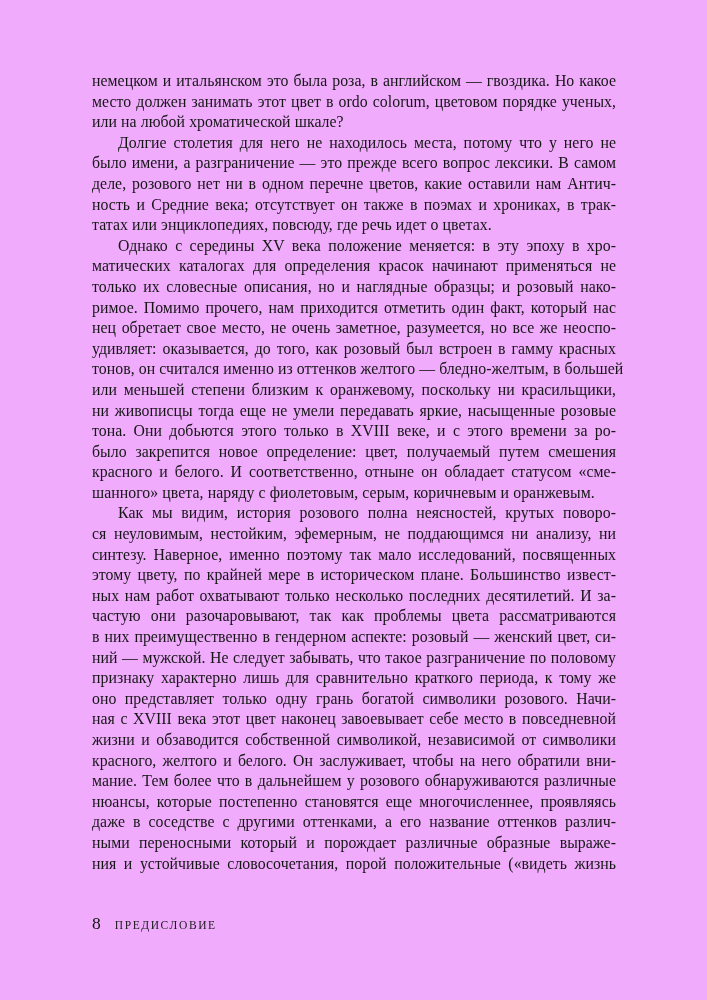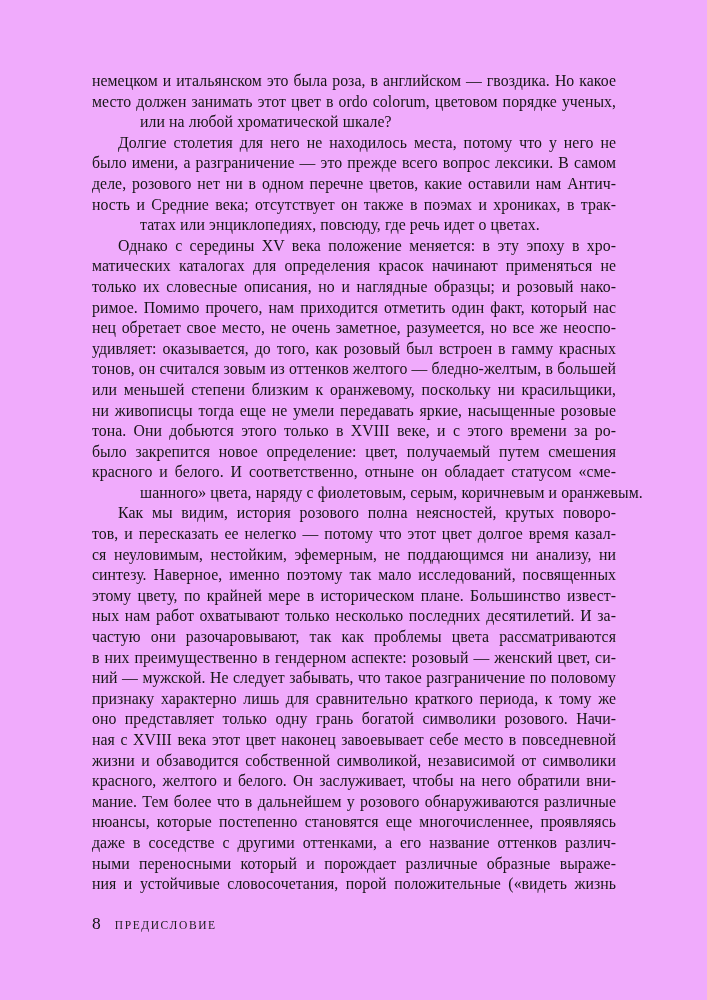--- a/index.html
+++ b/index.html
@@ -38,21 +38,20 @@
     text-align: justify;
     text-align-last: justify;
     letter-spacing: 0.05px;
     word-spacing: 0.1px;
   }
   .line.indent {
     text-indent: 26px;
   }
   .line.endline {
     text-align-last: left;
-    margin-left: 48px;
   }
   .footer {
     position: absolute;
     left: 92px;
     top: 913px;
     width: 524px;
     display: flex;
     align-items: baseline;
   }
   .pagenum {
@@ -87,31 +86,30 @@
         <div class="line">ность и Средние века; отсутствует он также в поэмах и хрониках, в трак-</div>
         <div class="line endline">татах или энциклопедиях, повсюду, где речь идет о цветах.</div>
       </div>
       <div class="paragraph">
         <div class="line indent">Однако с середины XV века положение меняется: в эту эпоху в хро-</div>
         <div class="line">матических каталогах для определения красок начинают применяться не</div>
         <div class="line">только их словесные описания, но и наглядные образцы; и розовый нако-</div>
         <div class="line">римое. Помимо прочего, нам приходится отметить один факт, который нас</div>
         <div class="line">нец обретает свое место, не очень заметное, разумеется, но все же неоспо-</div>
         <div class="line">удивляет: оказывается, до того, как розовый был встроен в гамму красных</div>
-        <div class="line">тонов, он считался зовым из оттенков желтого — бледно-желтым, в большей</div>
+        <div class="line">тонов, он считался именно из оттенков желтого — бледно-желтым, в большей</div>
         <div class="line">или меньшей степени близким к оранжевому, поскольку ни красильщики,</div>
         <div class="line">ни живописцы тогда еще не умели передавать яркие, насыщенные розовые</div>
         <div class="line">тона. Они добьются этого только в XVIII веке, и с этого времени за ро-</div>
         <div class="line">было закрепится новое определение: цвет, получаемый путем смешения</div>
         <div class="line">красного и белого. И соответственно, отныне он обладает статусом «сме-</div>
         <div class="line endline">шанного» цвета, наряду с фиолетовым, серым, коричневым и оранжевым.</div>
       </div>
       <div class="paragraph">
         <div class="line indent">Как мы видим, история розового полна неясностей, крутых поворо-</div>
-        <div class="line">тов, и пересказать ее нелегко — потому что этот цвет долгое время казал-</div>
         <div class="line">ся неуловимым, нестойким, эфемерным, не поддающимся ни анализу, ни</div>
         <div class="line">синтезу. Наверное, именно поэтому так мало исследований, посвященных</div>
         <div class="line">этому цвету, по крайней мере в историческом плане. Большинство извест-</div>
         <div class="line">ных нам работ охватывают только несколько последних десятилетий. И за-</div>
         <div class="line">частую они разочаровывают, так как проблемы цвета рассматриваются</div>
         <div class="line">в них преимущественно в гендерном аспекте: розовый — женский цвет, си-</div>
         <div class="line">ний — мужской. Не следует забывать, что такое разграничение по половому</div>
         <div class="line">признаку характерно лишь для сравнительно краткого периода, к тому же</div>
         <div class="line">оно представляет только одну грань богатой символики розового. Начи-</div>
         <div class="line">ная с XVIII века этот цвет наконец завоевывает себе место в повседневной</div>

